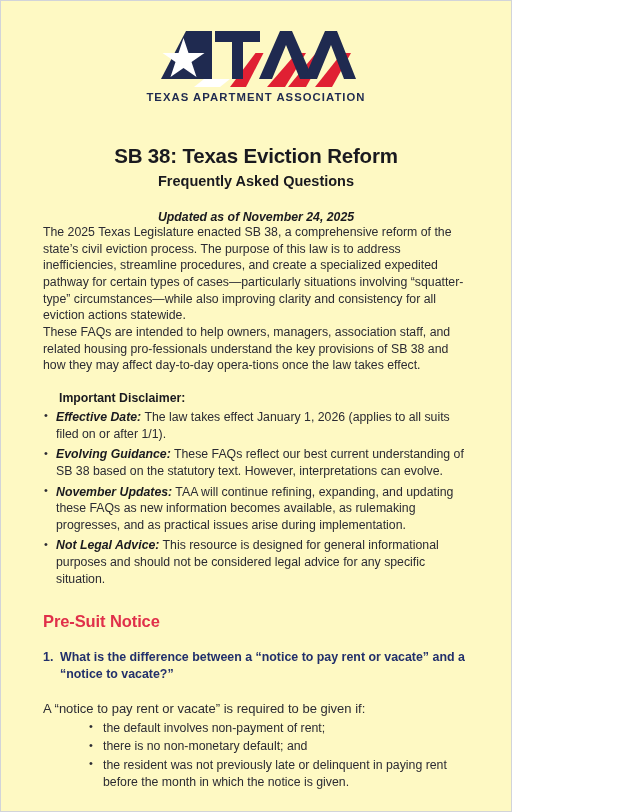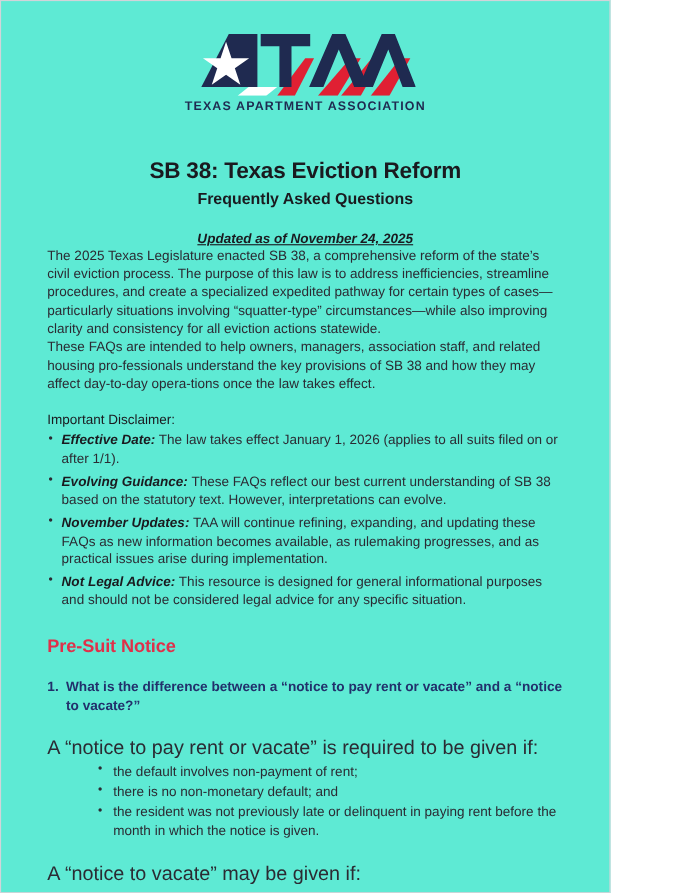--- a/index.html
+++ b/index.html
@@ -8,24 +8,24 @@
     background: #ffffff;
   }
   body {
     width: 630px;
     height: 812px;
     font-family: "Liberation Sans", sans-serif;
     -webkit-font-smoothing: antialiased;
   }
   .page {
     position: relative;
-    width: 555px;
+    width: 512px;
     height: 812px;
     box-sizing: border-box;
-    background: #5eead4;
+    background: #fef9c3;
     border: 1px solid #d2d4d9;
     overflow: hidden;
   }
   .page-inner {
     padding: 0 42px;
     box-sizing: border-box;
   }
 
   
   .logo-block {
@@ -67,41 +67,41 @@
     font-weight: bold;
     color: #1a1a1f;
     line-height: 1.2;
   }
   .doc-updated {
     margin-top: 20px;
     font-size: 12.3px;
     font-weight: bold;
     font-style: italic;
     color: #1a1a1f;
-    text-decoration: underline;
   }
 
   
   .body-text {
     color: #2b2b33;
     font-size: 12.3px;
     line-height: 1.355;
     text-align: left;
   }
   p.para {
     margin: 0;
   }
   .para-intro { margin-top: 21px; }
   .para-second { margin-top: 14px; }
 
   .section-label {
     margin-top: 17px;
     font-size: 12.3px;
-    font-weight: normal;
-    color: #1a1a1f;
+    font-weight: bold;
+    color: #1a1a1f;
+    margin-left: 16px;
   }
 
   
   ul.bullets {
     list-style: none;
     margin: 0;
     padding: 0;
   }
   ul.bullets > li {
     position: relative;
@@ -144,21 +144,21 @@
     line-height: 1.35;
   }
   .question .q-num {
     flex: 0 0 auto;
     width: 17px;
   }
   .question .q-text { flex: 1 1 auto; }
 
   .answer-lead {
     margin-top: 17px;
-    font-size: 18px;
+    font-size: 13px;
     color: #2b2b33;
     line-height: 1.355;
   }
   .answer-lead.tight { margin-top: 18px; }
 
   ul.sub-bullets {
     list-style: none;
     margin: 1px 0 0 0;
     padding: 0 0 0 46px;
   }

